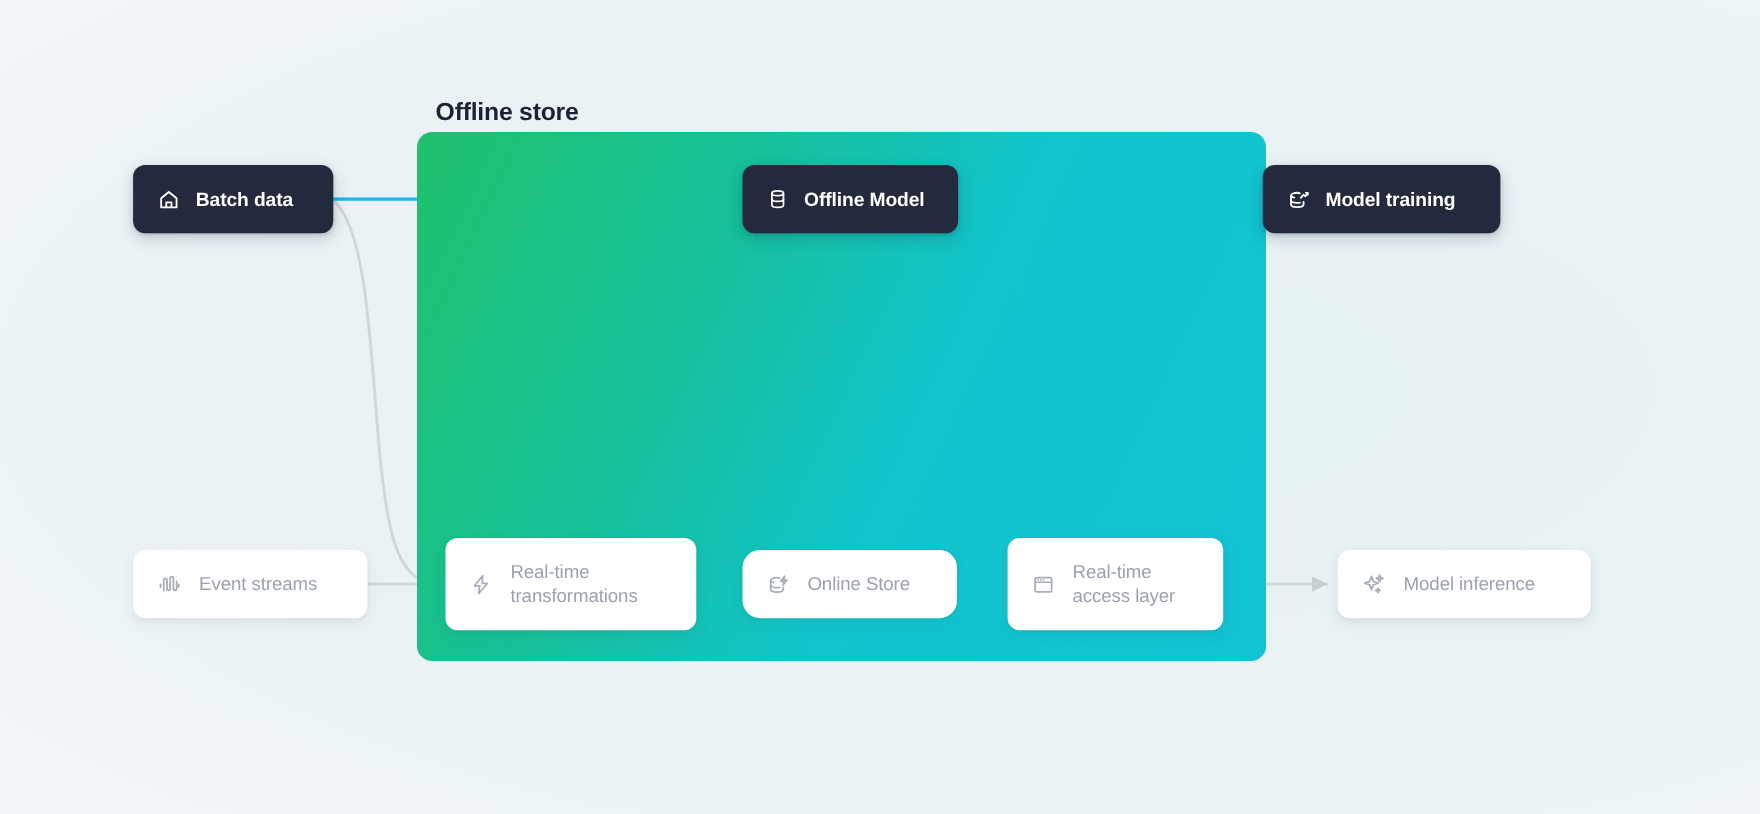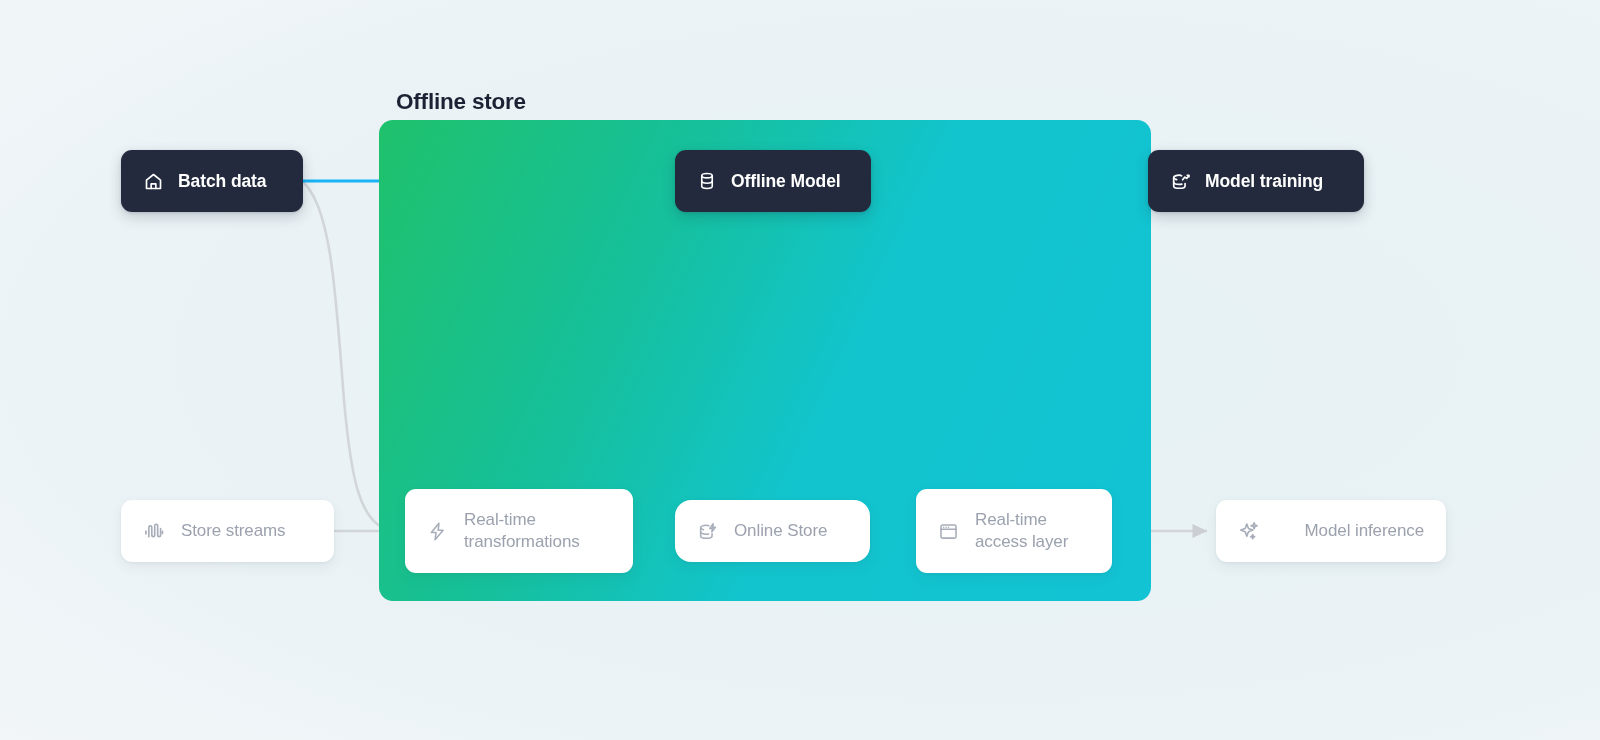--- a/index.html
+++ b/index.html
@@ -107,21 +107,21 @@
 
   
   #n-batch        { left: 121px;  top: 150px; width: 182px; }
   #n-offline      { left: 675px;  top: 150px; width: 196px; }
   #n-training     { left: 1148px; top: 150px; width: 216px; }
 
   #n-events       { left: 121px;  top: 500px; width: 213px; height: 62px; }
   #n-transform    { left: 405px;  top: 489px; width: 228px; height: 84px; }
   #n-online       { left: 675px;  top: 500px; width: 195px; height: 62px; border-radius: 16px; }
   #n-access       { left: 916px;  top: 489px; width: 196px; height: 84px; }
-  #n-inference    { left: 1216px; top: 500px; width: 230px; height: 62px; justify-content: space-between; }
+  #n-inference    { left: 1216px; top: 500px; width: 230px; height: 62px; }
 </style>
 </head>
 <body>
 
 <div id="stage">
 
   <svg id="edges" viewBox="0 0 1600 740" xmlns="http://www.w3.org/2000/svg">
     <defs>
       <marker id="ah-grey" viewBox="0 0 10 10" refX="9" refY="5" markerWidth="6.2" markerHeight="6.2" orient="auto-start-reverse">
         <path d="M 0 0.6 L 9.2 5 L 0 9.4 Z" fill="#cbced2"></path>
@@ -188,21 +188,21 @@
   <div class="node light" id="n-events">
     <span class="ico">
       <svg width="22" height="22" viewBox="0 0 24 24" fill="none" stroke-width="1.8" stroke-linecap="round" stroke-linejoin="round">
         <path d="M3.2 15.2 v-3.0"></path>
         <path d="M6.4 18.4 V8.0 a1.6 1.6 0 0 1 3.2 0 v8.6"></path>
         <path d="M9.6 16.6 a1.6 1.6 0 0 0 3.2 0 V6.2 a1.6 1.6 0 0 1 3.2 0 v10.4"></path>
         <path d="M16 16.6 a1.6 1.6 0 0 0 3.2 0 V9.4"></path>
         <path d="M21.2 12.4 v2.4"></path>
       </svg>
     </span>
-    <span class="lbl">Store streams</span>
+    <span class="lbl">Event streams</span>
   </div>
 
   <div class="node light" id="n-transform">
     <span class="ico">
       <svg width="21" height="21" viewBox="0 0 24 24" fill="none" stroke-width="1.8" stroke-linecap="round" stroke-linejoin="round">
         <path d="M13.6 2.6 L5.0 13.2 h5.4 L9.2 21.4 L18.4 10.6 h-5.6 Z"></path>
       </svg>
     </span>
     <span class="lbl">Real-time
 transformations</span>

